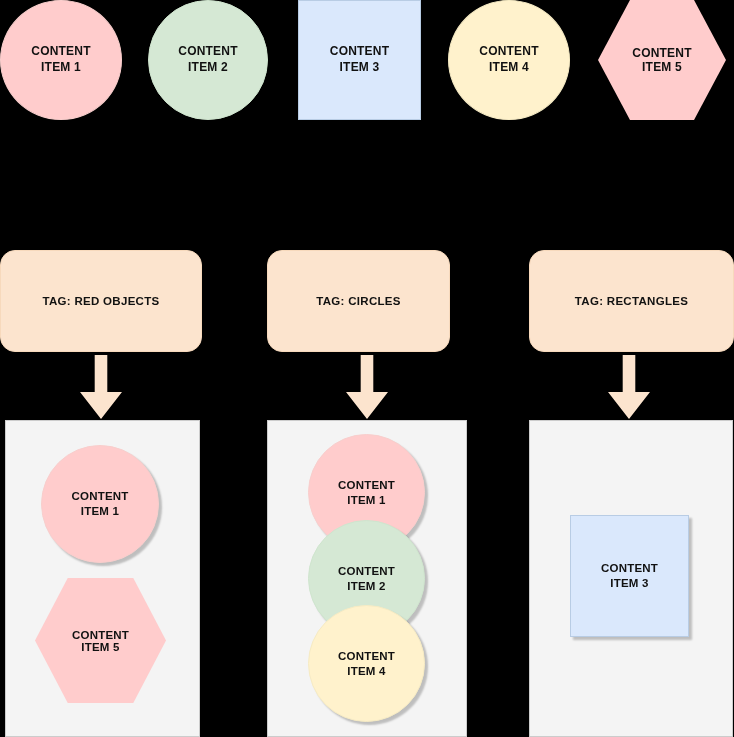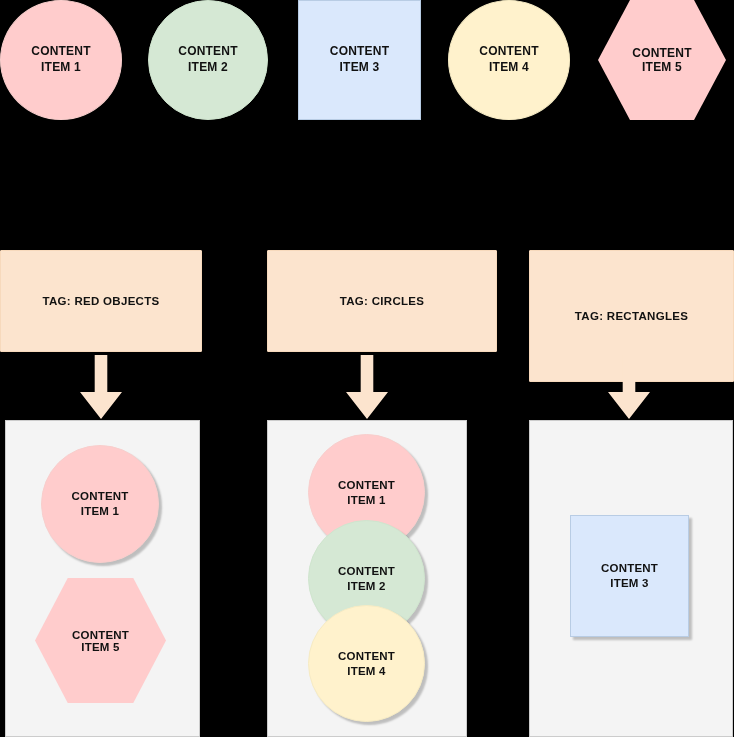--- a/index.html
+++ b/index.html
@@ -10,21 +10,21 @@
   .node{position:absolute;box-sizing:border-box;display:flex;
         align-items:center;justify-content:center;text-align:center;
         color:#111;line-height:1.3;}
 
   .lbl{white-space:pre-line;font-size:12px;letter-spacing:.2px;}
   .lbl-sm{white-space:pre-line;font-size:11.5px;letter-spacing:.2px;}
   .lbl-tag{font-size:11.5px;letter-spacing:.3px;}
 
   .circle{border-radius:50%;}
   .rect{border-radius:0;}
-  .round{border-radius:1px;}
+  .round{border-radius:15px;}
 
   .hexbox{position:absolute;display:flex;align-items:center;
           justify-content:center;text-align:center;color:#111;
           -webkit-clip-path:polygon(25% 0%,75% 0%,100% 50%,75% 100%,25% 100%,0% 50%);
           clip-path:polygon(25% 0%,75% 0%,100% 50%,75% 100%,25% 100%,0% 50%);}
 
   .shadowed{box-shadow:3px 3px 2px rgba(0,0,0,.22);}
   .hexshadow{filter:drop-shadow(3px 3px 2px rgba(0,0,0,.22));}
 
   .panel{position:absolute;box-sizing:border-box;}
@@ -60,25 +60,25 @@
 
   <div class="hexbox" style="left:598px;top:0px;width:128px;height:120px;background:#FFCCCC;">
     <span class="lbl">CONTENT
 ITEM 5</span>
   </div>
 
   <div class="node round" style="left:0px;top:250px;width:202px;height:102px;background:#FCE4CE;border:1px solid #F7D9BC;">
     <span class="lbl-tag">TAG: RED OBJECTS</span>
   </div>
 
-  <div class="node round" style="left:267px;top:250px;width:230px;height:102px;background:#FCE4CE;border:1px solid #F7D9BC;">
+  <div class="node round" style="left:267px;top:250px;width:183px;height:102px;background:#FCE4CE;border:1px solid #F7D9BC;">
     <span class="lbl-tag">TAG: CIRCLES</span>
   </div>
 
-  <div class="node round" style="left:529px;top:250px;width:205px;height:132px;background:#FCE4CE;border:1px solid #F7D9BC;">
+  <div class="node round" style="left:529px;top:250px;width:205px;height:102px;background:#FCE4CE;border:1px solid #F7D9BC;">
     <span class="lbl-tag">TAG: RECTANGLES</span>
   </div>
 
   <div class="arrow" style="left:80px;top:355px;width:42px;height:64px;background:#FCE4CE;"></div>
   <div class="arrow" style="left:346px;top:355px;width:42px;height:64px;background:#FCE4CE;"></div>
   <div class="arrow" style="left:608px;top:355px;width:42px;height:64px;background:#FCE4CE;"></div>
 
   <div class="panel" style="left:5px;top:420px;width:195px;height:317px;background:#F4F4F4;border:1px solid #CCCCCC;"></div>
   <div class="panel" style="left:267px;top:420px;width:200px;height:317px;background:#F4F4F4;border:1px solid #CCCCCC;"></div>
   <div class="panel" style="left:529px;top:420px;width:204px;height:317px;background:#F4F4F4;border:1px solid #CCCCCC;"></div>

